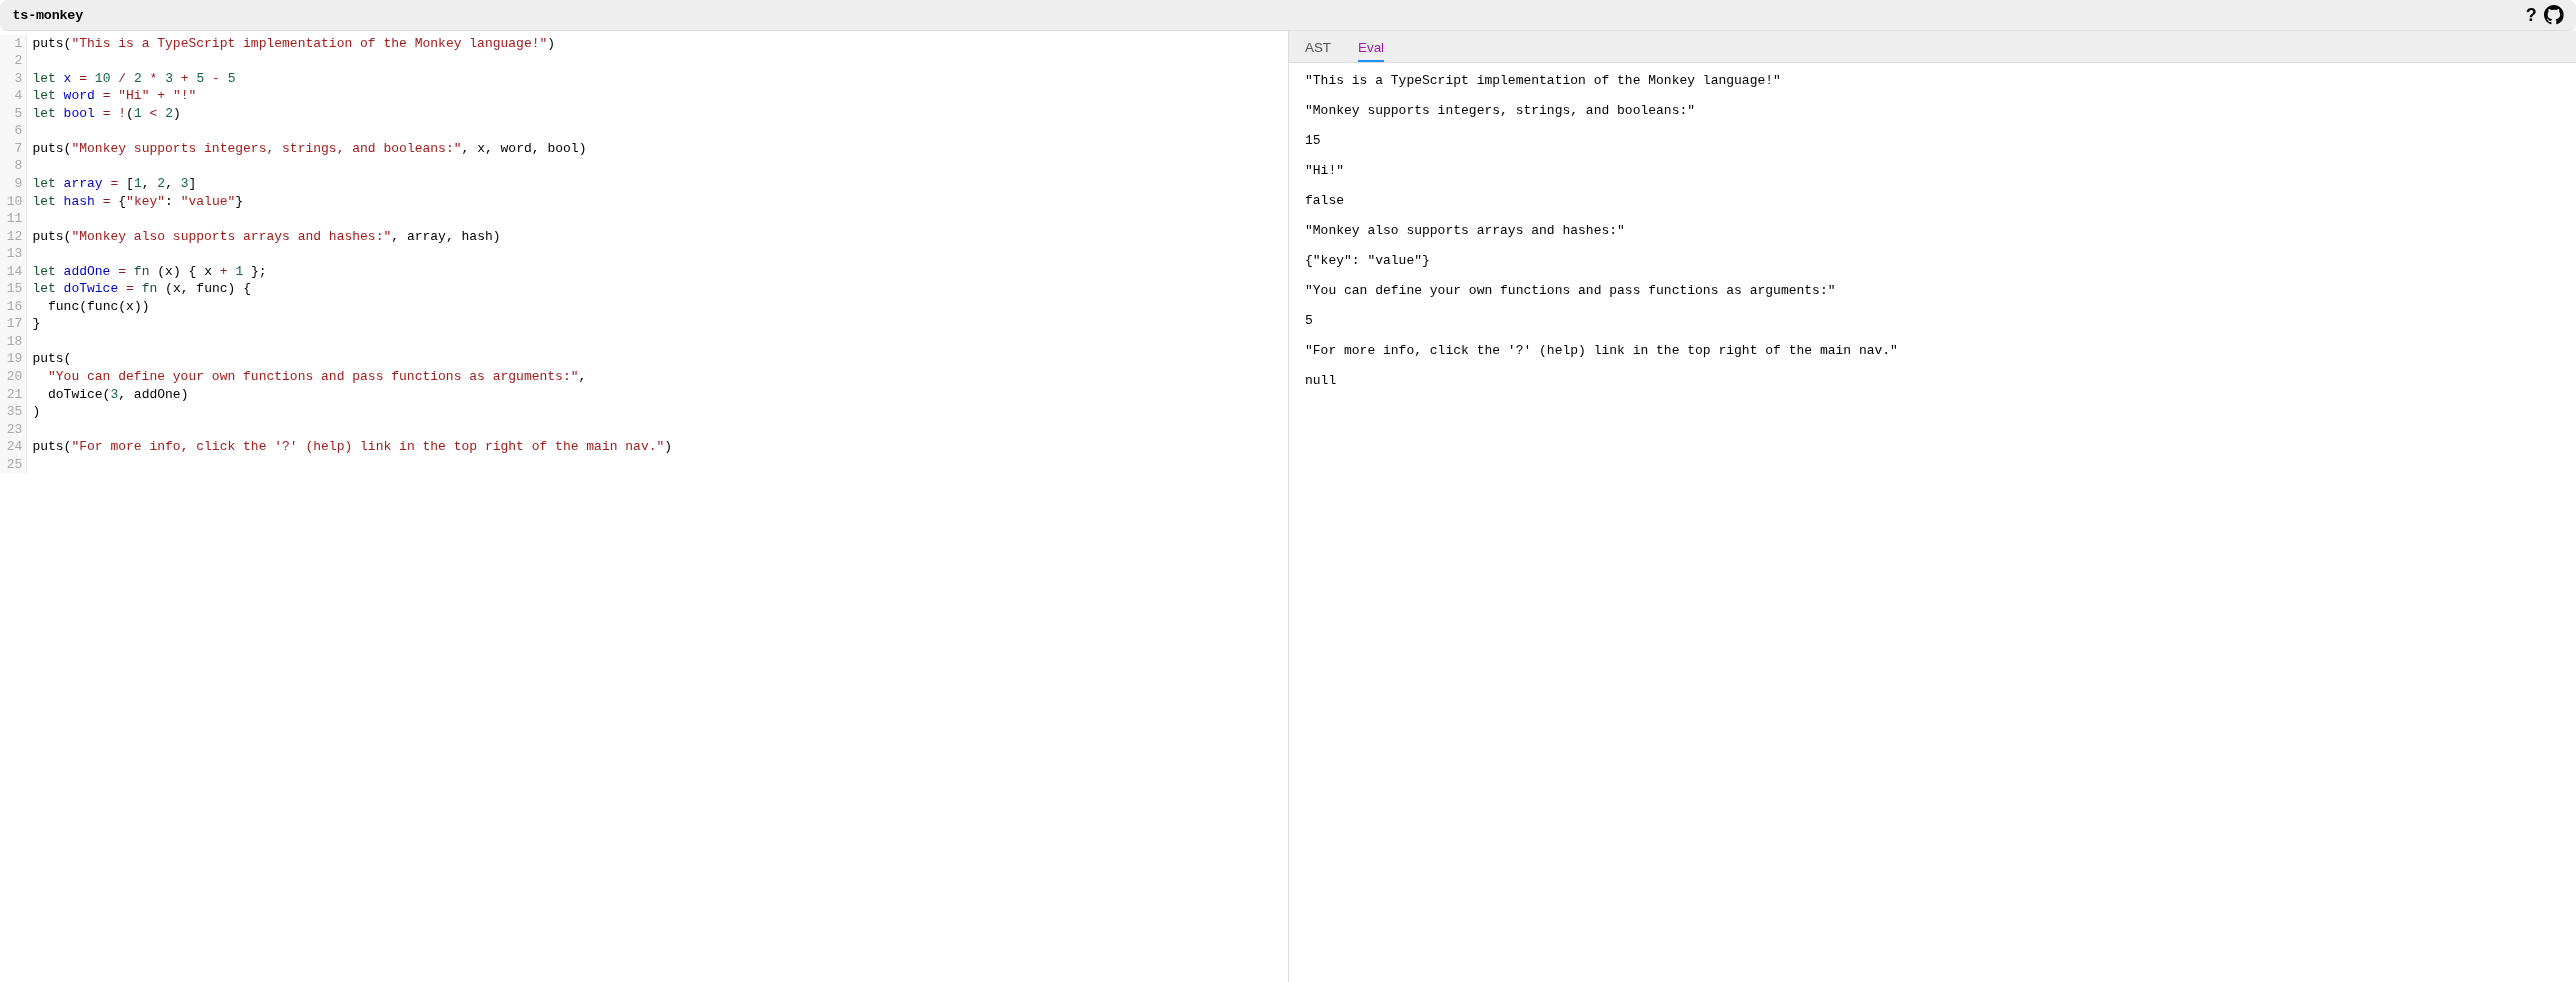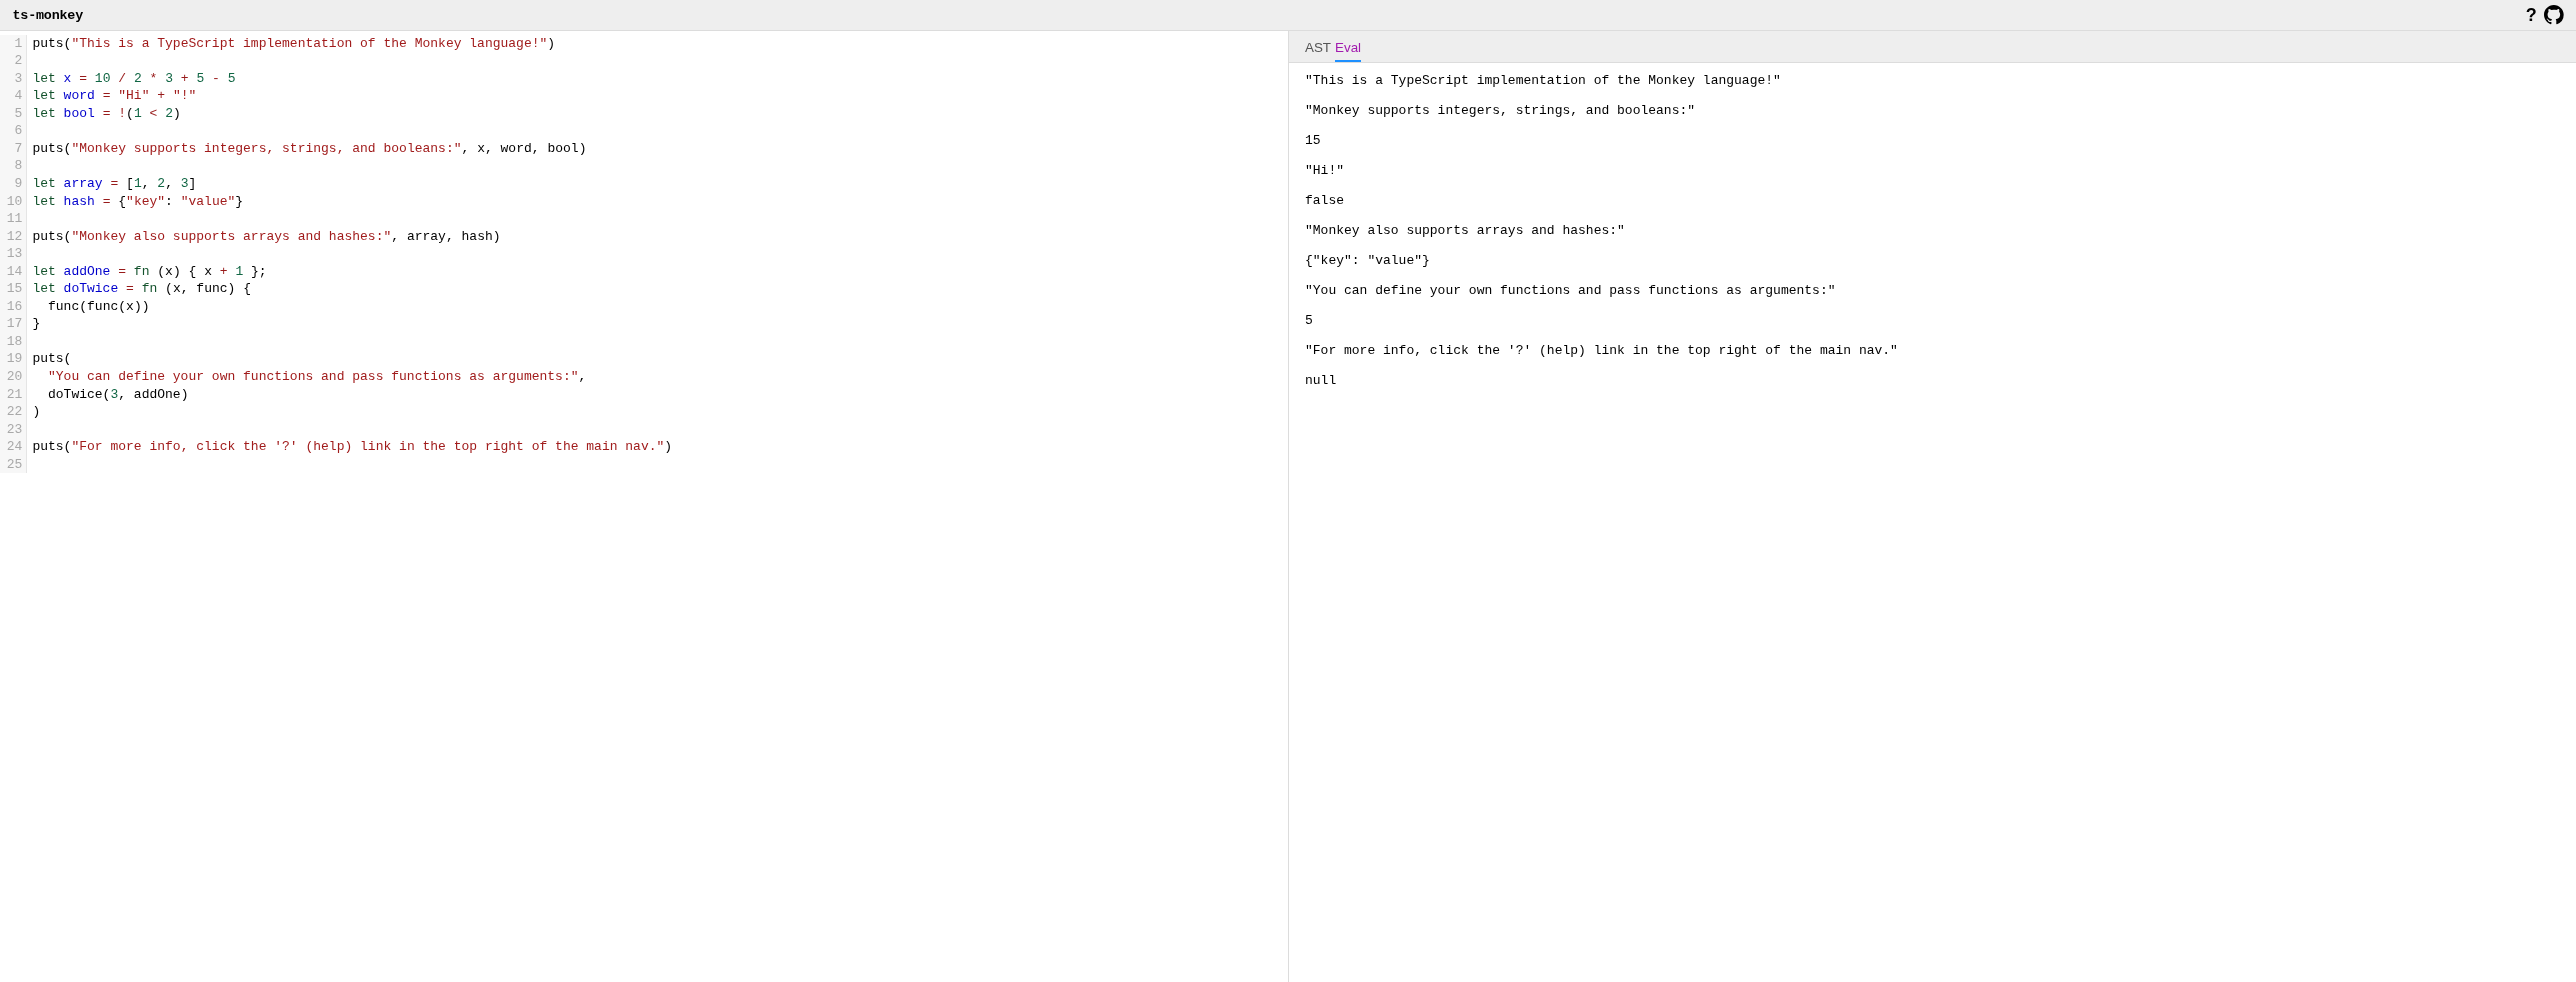--- a/index.html
+++ b/index.html
@@ -7,20 +7,21 @@
 body { display: flex; flex-direction: column; }
 
 
 .header {
   height: 31px;
   background: #eeeeee;
   border-bottom: 0.9px solid #dcdcdc;
   display: flex;
   align-items: center;
   padding: 0 12.5px;
+  border-radius: 8px;
 }
 .title { font-weight: 700; font-size: 13.4px; letter-spacing: -0.2px; }
 .header-spacer { flex: 1; }
 .header-icons { display: flex; align-items: center; gap: 7.2px; }
 .header-icons a { color: #000; text-decoration: none; display: flex; align-items: center; }
 .help-icon { font-size: 18px; font-weight: 700; font-family: -apple-system, Helvetica, Arial, sans-serif; }
 .github-icon svg { width: 19.7px; height: 19.7px; fill: #000; }
 
 
 .main { flex: 1; display: flex; overflow: hidden; }
@@ -49,21 +50,21 @@
 .tk-str { color: #a11c1c; }
 .tk-num { color: #116644; }
 .tk-op  { color: #981a1a; }
 .tk-punc{ color: #000; }
 .tk-id  { color: #000; margin-top: 16px; }
 
 
 .tabs {
   display: flex;
   align-items: flex-end;
-  gap: 4px;
+  gap: 27px;
   padding: 9px 16px 0 16px;
   background: #eeeeee;
   border-bottom: 0.9px solid #dcdcdc;
   height: 32px;
   font-family: -apple-system, BlinkMacSystemFont, "Segoe UI", Helvetica, Arial, sans-serif;
   font-size: 13.4px;
 }
 .tab {
   color: #555;
   padding-bottom: 5.4px;
@@ -120,21 +121,21 @@
           <span class="ln">12</span>
           <span class="ln">13</span>
           <span class="ln">14</span>
           <span class="ln">15</span>
           <span class="ln">16</span>
           <span class="ln">17</span>
           <span class="ln">18</span>
           <span class="ln">19</span>
           <span class="ln">20</span>
           <span class="ln">21</span>
-          <span class="ln">22</span>
+          <span class="ln">35</span>
           <span class="ln">23</span>
           <span class="ln">24</span>
           <span class="ln">25</span>
         </div>
       <div class="code" id="code"><span class="row"><span class="tk-id">puts</span><span class="tk-punc">(</span><span class="tk-str">"This is a TypeScript implementation of the Monkey language!"</span><span class="tk-punc">)</span></span><span class="row">&nbsp;</span><span class="row"><span class="tk-kw">let</span> <span class="tk-var">x</span> <span class="tk-op">=</span> <span class="tk-num">10</span> <span class="tk-op">/</span> <span class="tk-num">2</span> <span class="tk-op">*</span> <span class="tk-num">3</span> <span class="tk-op">+</span> <span class="tk-num">5</span> <span class="tk-op">-</span> <span class="tk-num">5</span></span><span class="row"><span class="tk-kw">let</span> <span class="tk-var">word</span> <span class="tk-op">=</span> <span class="tk-str">"Hi"</span> <span class="tk-op">+</span> <span class="tk-str">"!"</span></span><span class="row"><span class="tk-kw">let</span> <span class="tk-var">bool</span> <span class="tk-op">=</span> <span class="tk-op">!</span><span class="tk-punc">(</span><span class="tk-num">1</span> <span class="tk-op">&lt;</span> <span class="tk-num">2</span><span class="tk-punc">)</span></span><span class="row">&nbsp;</span><span class="row"><span class="tk-id">puts</span><span class="tk-punc">(</span><span class="tk-str">"Monkey supports integers, strings, and booleans:"</span><span class="tk-punc">,</span> <span class="tk-id">x</span><span class="tk-punc">,</span> <span class="tk-id">word</span><span class="tk-punc">,</span> <span class="tk-id">bool</span><span class="tk-punc">)</span></span><span class="row">&nbsp;</span><span class="row"><span class="tk-kw">let</span> <span class="tk-var">array</span> <span class="tk-op">=</span> <span class="tk-punc">[</span><span class="tk-num">1</span><span class="tk-punc">,</span> <span class="tk-num">2</span><span class="tk-punc">,</span> <span class="tk-num">3</span><span class="tk-punc">]</span></span><span class="row"><span class="tk-kw">let</span> <span class="tk-var">hash</span> <span class="tk-op">=</span> <span class="tk-punc">{</span><span class="tk-str">"key"</span><span class="tk-punc">:</span> <span class="tk-str">"value"</span><span class="tk-punc">}</span></span><span class="row">&nbsp;</span><span class="row"><span class="tk-id">puts</span><span class="tk-punc">(</span><span class="tk-str">"Monkey also supports arrays and hashes:"</span><span class="tk-punc">,</span> <span class="tk-id">array</span><span class="tk-punc">,</span> <span class="tk-id">hash</span><span class="tk-punc">)</span></span><span class="row">&nbsp;</span><span class="row"><span class="tk-kw">let</span> <span class="tk-var">addOne</span> <span class="tk-op">=</span> <span class="tk-kw">fn</span> <span class="tk-punc">(</span><span class="tk-id">x</span><span class="tk-punc">)</span> <span class="tk-punc">{</span> <span class="tk-id">x</span> <span class="tk-op">+</span> <span class="tk-num">1</span> <span class="tk-punc">}</span><span class="tk-punc">;</span></span><span class="row"><span class="tk-kw">let</span> <span class="tk-var">doTwice</span> <span class="tk-op">=</span> <span class="tk-kw">fn</span> <span class="tk-punc">(</span><span class="tk-id">x</span><span class="tk-punc">,</span> <span class="tk-id">func</span><span class="tk-punc">)</span> <span class="tk-punc">{</span></span><span class="row">  <span class="tk-id">func</span><span class="tk-punc">(</span><span class="tk-id">func</span><span class="tk-punc">(</span><span class="tk-id">x</span><span class="tk-punc">)</span><span class="tk-punc">)</span></span><span class="row"><span class="tk-punc">}</span></span><span class="row">&nbsp;</span><span class="row"><span class="tk-id">puts</span><span class="tk-punc">(</span></span><span class="row">  <span class="tk-str">"You can define your own functions and pass functions as arguments:"</span><span class="tk-punc">,</span></span><span class="row">  <span class="tk-id">doTwice</span><span class="tk-punc">(</span><span class="tk-num">3</span><span class="tk-punc">,</span> <span class="tk-id">addOne</span><span class="tk-punc">)</span></span><span class="row"><span class="tk-punc">)</span></span><span class="row">&nbsp;</span><span class="row"><span class="tk-id">puts</span><span class="tk-punc">(</span><span class="tk-str">"For more info, click the '?' (help) link in the top right of the main nav."</span><span class="tk-punc">)</span></span><span class="row">&nbsp;</span></div>
     </div>
   </div>
 
   <div class="pane pane-right">
     <div class="tabs" id="tabs">

